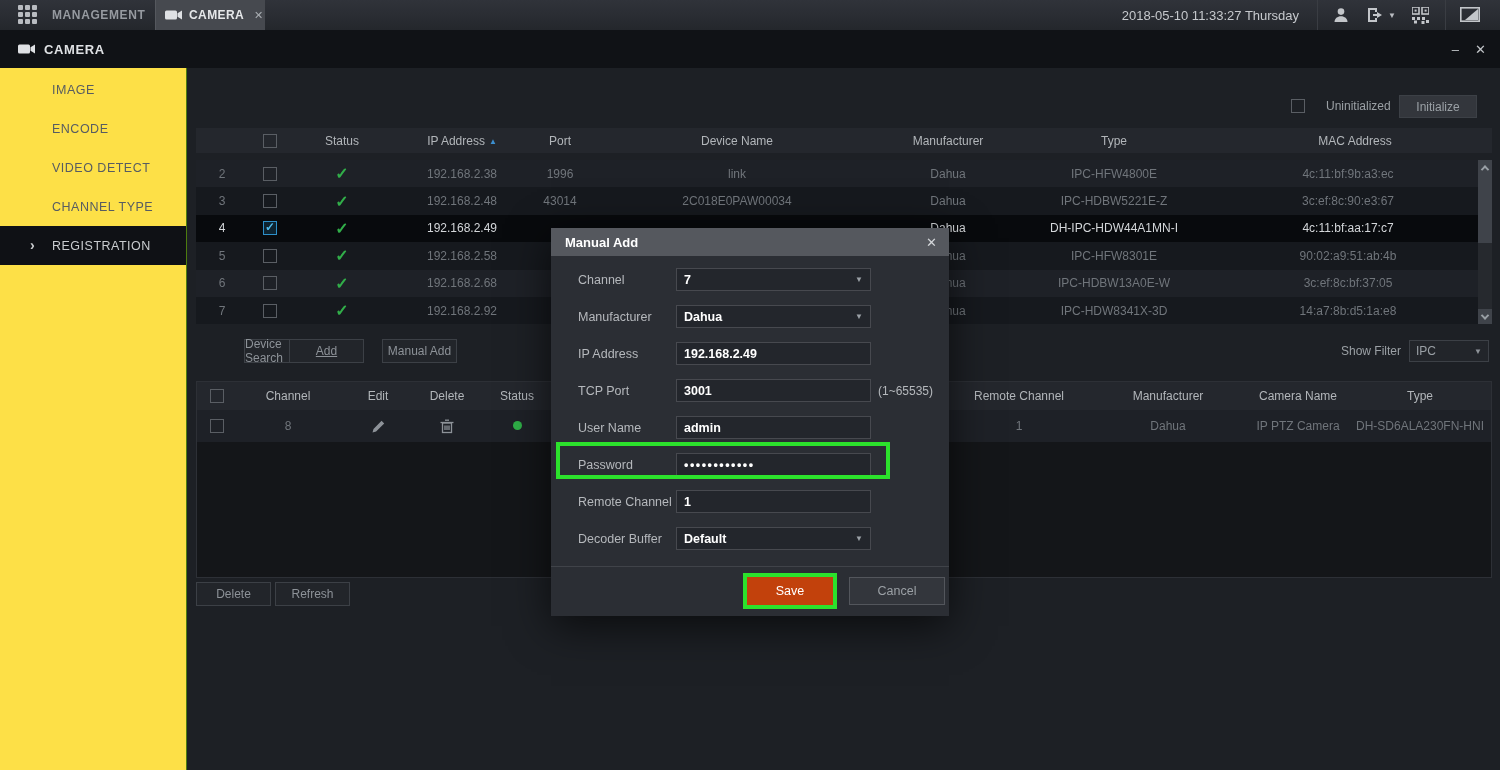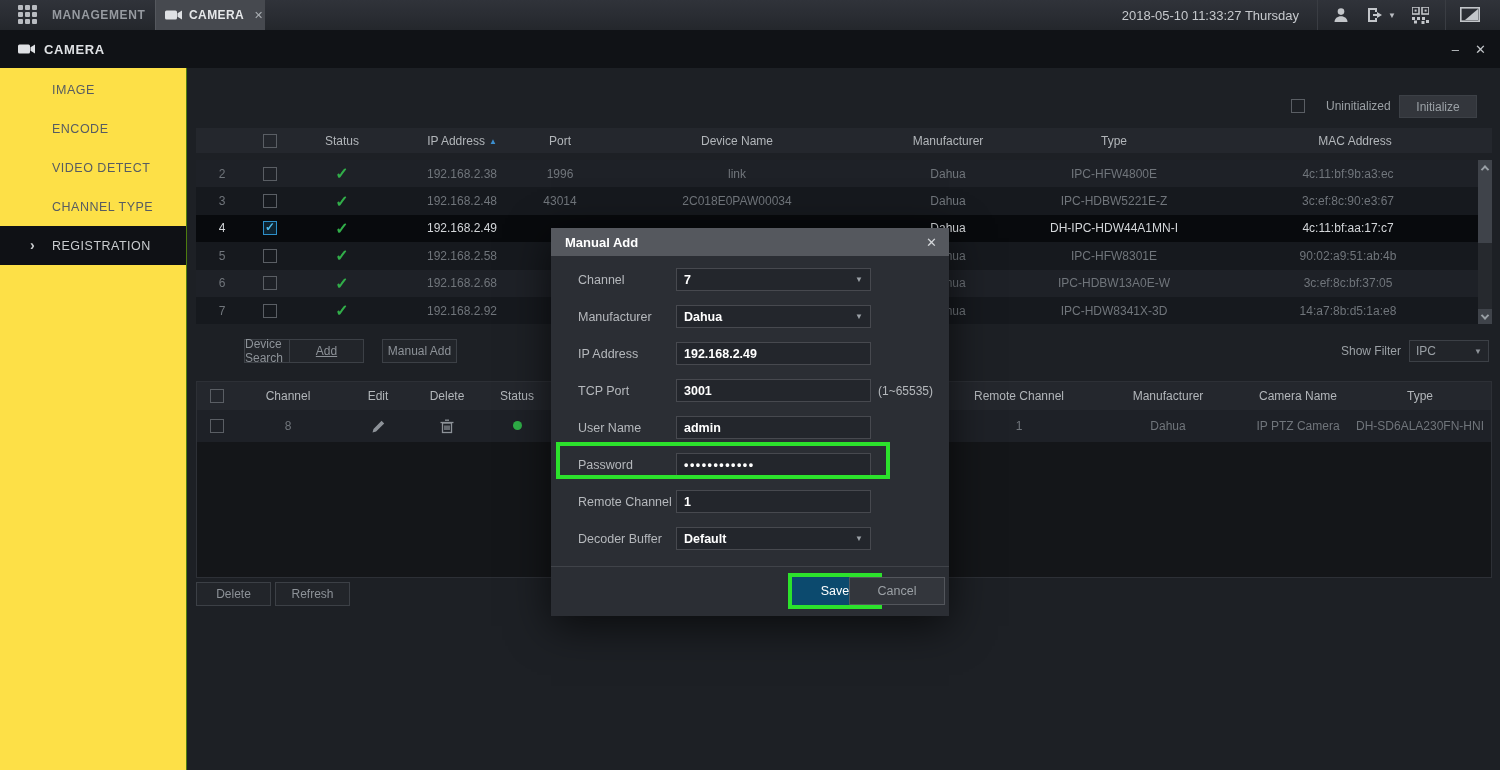--- a/index.html
+++ b/index.html
@@ -117,23 +117,23 @@
   .frow .flb { position:absolute; left:27px; font-size:12.5px; color:#b5b8bc; }
   .fctl { position:absolute; left:125px; width:195px; height:23px; background:#23262c; border:1px solid #47494f;
           display:flex; align-items:center; padding:0 7px; }
   .fctl .val { font-size:12.5px; font-weight:bold; color:#ffffff; }
   .fctl.dd { justify-content:space-between; }
   .fctl .caret { color:#9aa0a6; }
   .fhint { position:absolute; left:327px; font-size:12px; color:#b5b8bc; }
   .pwdots { letter-spacing:1.5px; font-size:11px; }
   .m-sep { position:absolute; left:0; right:0; top:338px; height:1px; background:#404349; }
   .m-btns { position:absolute; top:349px; left:0; width:100%; height:28px; }
-  .btn-save { position:absolute; left:196px; width:86px; height:28px; background:#0c4a6e; color:#ffffff;
+  .btn-save { position:absolute; left:196px; width:86px; height:28px; background:#c2410c; color:#ffffff;
               font-size:12.5px; display:flex; align-items:center; justify-content:center;
-              outline:4px solid #2ce22c; cursor:default;margin-left:45px; }
+              outline:4px solid #2ce22c; cursor:default; }
   .btn-cancel { position:absolute; left:298px; width:96px; height:28px; background:#33363c; border:1px solid #53565c;
                 color:#9ba0a5; font-size:12.5px; display:flex; align-items:center; justify-content:center; cursor:default; }
   .anno-pass { position:absolute; left:5px; top:214px; width:334px; height:37px; border:4px solid #2ce22c; pointer-events:none; }
 </style>
 </head>
 <body>
 
 <div class="screen">
 
   <div class="taskbar">

